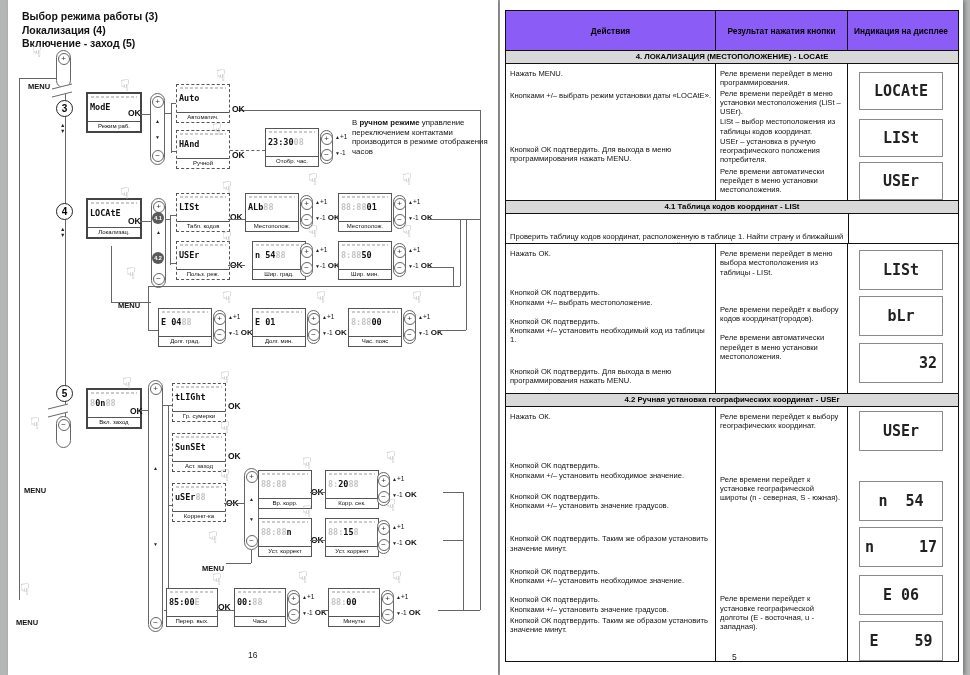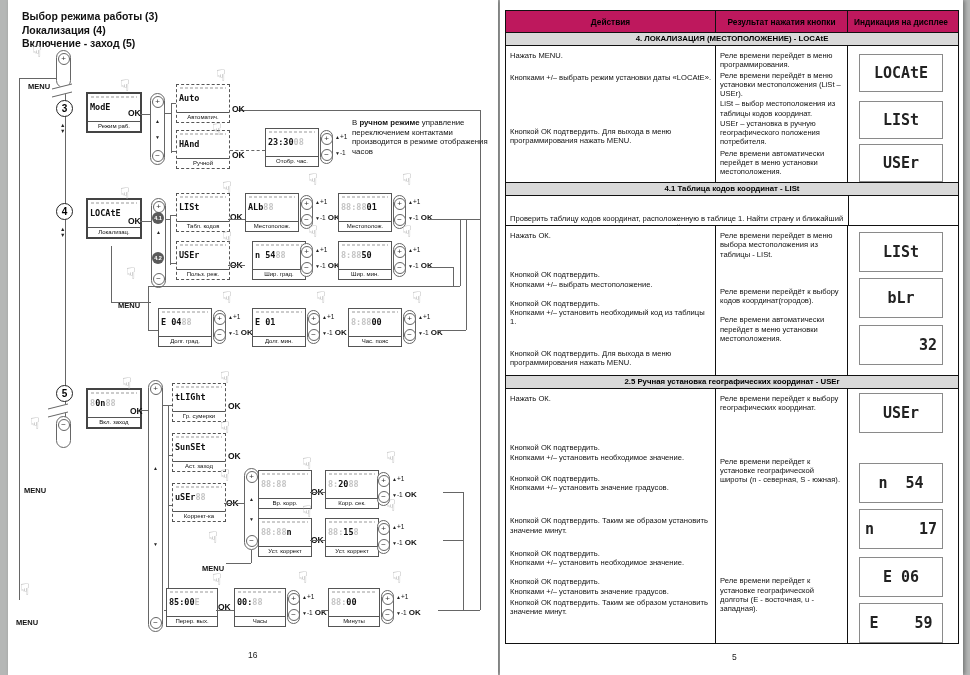--- a/index.html
+++ b/index.html
@@ -43,21 +43,21 @@
   .trkarr{position:absolute;font-size:5.5px;color:#222;line-height:1.1;text-align:center;z-index:3}
   
   .tbl{position:absolute;left:5px;top:10px;width:452px;border:1.5px solid #111}
   .trow{display:grid;border-bottom:1px solid #111;box-sizing:border-box}
   .trow:last-child{border-bottom:none}
   .cols3{grid-template-columns:210px 132px 106px}
   .cols2{grid-template-columns:343px 106px}
   .cols1{grid-template-columns:1fr}
   .c{border-right:1px solid #111;padding:2px 4px;box-sizing:border-box;overflow:hidden}
   .c:last-child{border-right:none}
-  .thead{background:#be185d;height:22px}
+  .thead{background:#8b5cf6;height:40px}
   .thead .c{font-size:8.3px;font-weight:bold;text-align:center;display:flex;align-items:center;justify-content:center}
   .tsec{background:#d9d9d9;height:13px}
   .tsec .c{font-size:7.8px;font-weight:bold;text-align:center;padding:1px}
   .cellp{font-size:7.6px;line-height:1.22;color:#111;margin:0;white-space:pre-line}
   .dstack{display:flex;flex-direction:column;align-items:center;padding:0 2px}
   .tlcd{width:84px;height:40px;border:1px solid #8a8a8a;background:#fff;display:flex;align-items:center;justify-content:center;font-family:"DejaVu Sans Mono",monospace;font-weight:bold;font-size:15px;color:#222;white-space:pre;box-sizing:border-box}
 </style>
 </head>
 <body>
 
@@ -506,21 +506,21 @@
         <p class="cellp" style="margin-top:10px">Реле времени автоматически перейдет в меню установки местоположения.</p>
       </div>
       <div class="c dstack">
         <div class="tlcd" style="margin-top:6px">LISt</div>
         <div class="tlcd" style="margin-top:6px">bLr</div>
         <div class="tlcd" style="margin-top:7px">      32</div>
       </div>
     </div>
 
     <div class="trow cols1 tsec">
-      <div class="c">2.5 Ручная установка географических координат - USEr</div>
+      <div class="c">4.2 Ручная установка географических координат - USEr</div>
     </div>
     <div class="trow cols3" style="height:254px;border-bottom:none">
       <div class="c">
         <p class="cellp" style="margin-top:3px">Нажать ОК.</p>
         <p class="cellp" style="margin-top:40px">Кнопкой ОК подтвердить.
 Кнопками +/– установить необходимое значение.</p>
         <p class="cellp" style="margin-top:12px">Кнопкой ОК подтвердить.
 Кнопками +/– установить значение градусов.</p>
         <p class="cellp" style="margin-top:24px">Кнопкой ОК подтвердить. Таким же образом установить значение минут.</p>
         <p class="cellp" style="margin-top:14px">Кнопкой ОК подтвердить.

